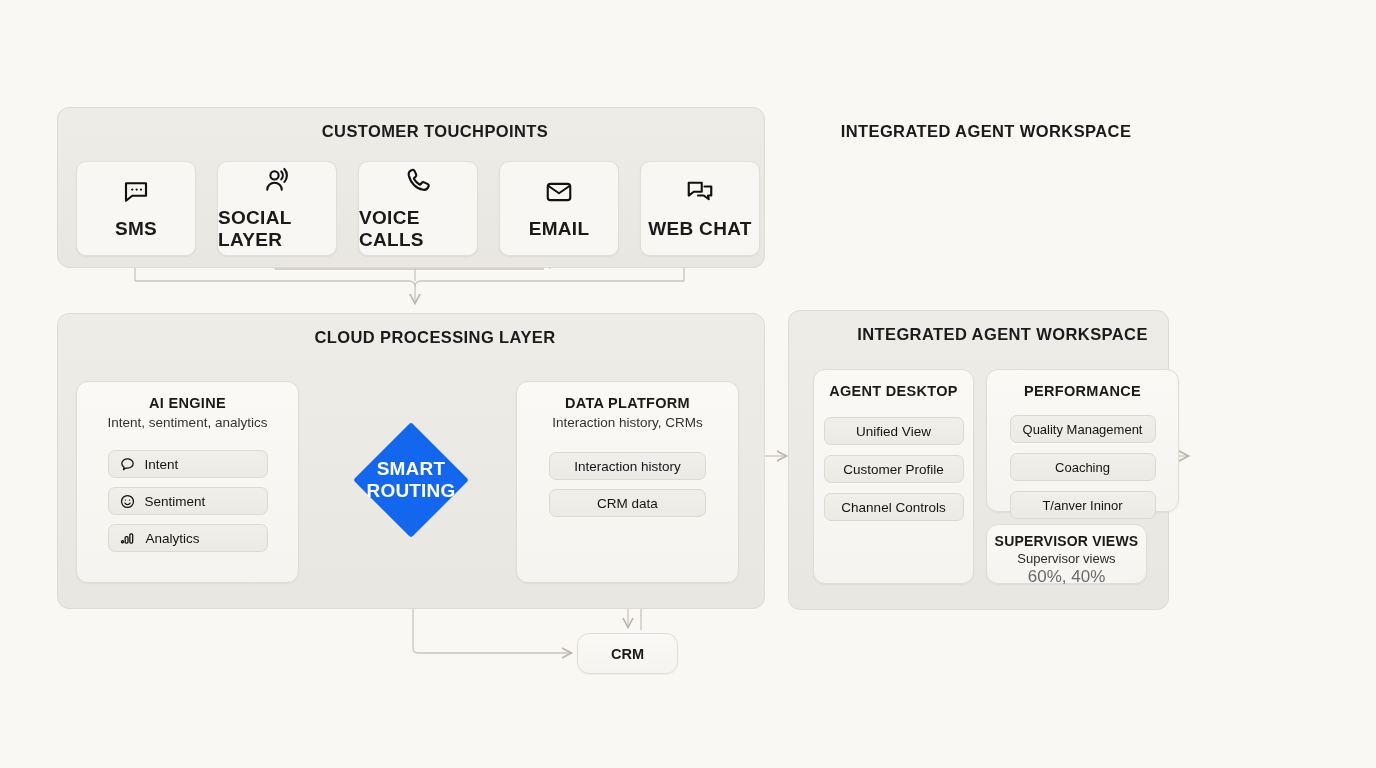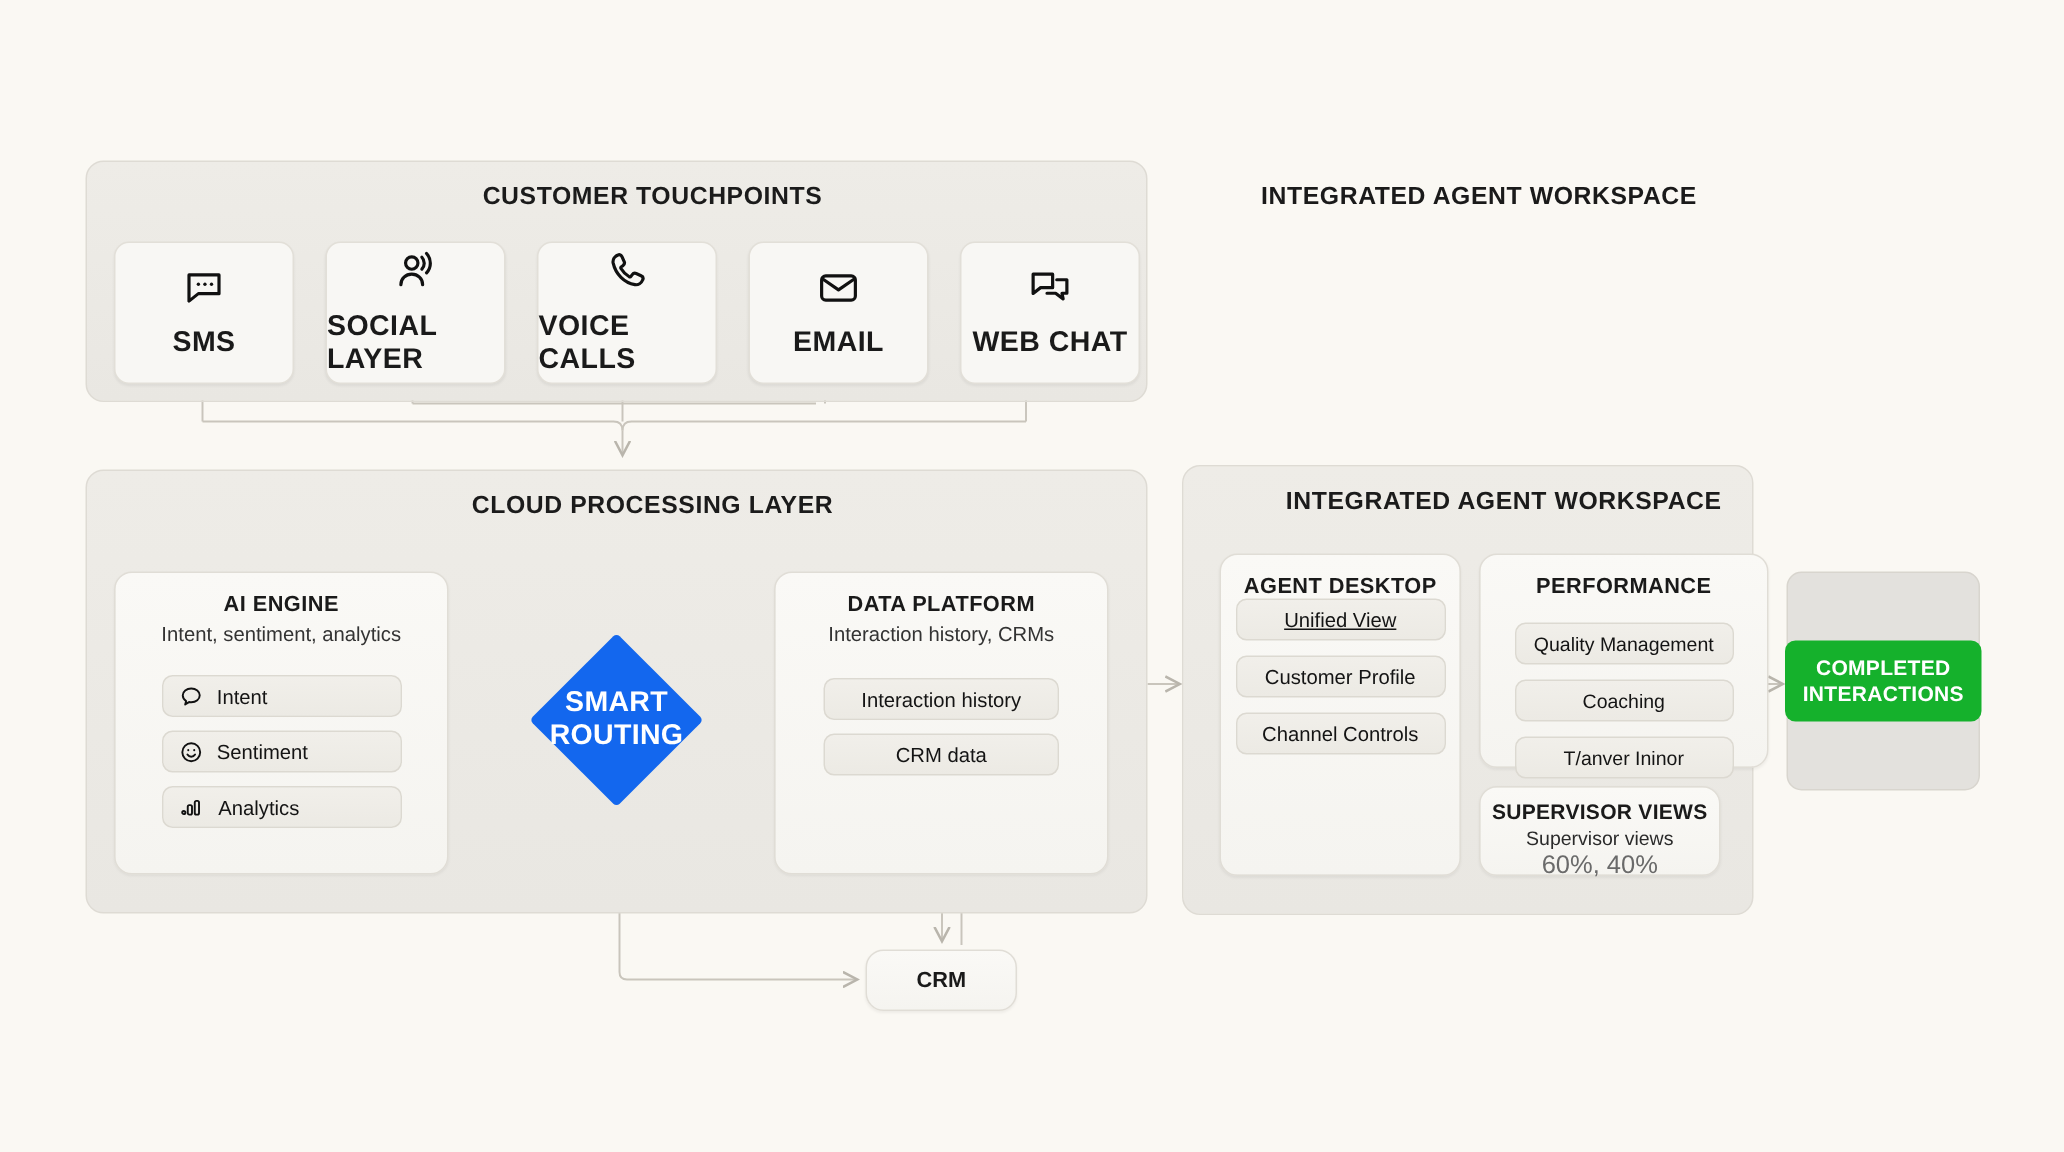--- a/index.html
+++ b/index.html
@@ -320,21 +320,21 @@
 
   <div class="card" id="crm">
     <span>CRM</span>
   </div>
 
   <div class="panel" id="workspace">
     <div class="panel-title">INTEGRATED AGENT WORKSPACE</div>
 
     <div class="card" id="agent-desk">
       <div class="card-title">AGENT DESKTOP</div>
-      <div class="chip centered" style="margin-top:0;text-decoration:underline;">
+      <div class="chip centered" style="margin-top:18px;">
         <span class="chip-txt">Unified View</span>
       </div>
       <div class="chip centered">
         <span class="chip-txt">Customer Profile</span>
       </div>
       <div class="chip centered">
         <span class="chip-txt">Channel Controls</span>
       </div>
     </div>
 
@@ -351,20 +351,14 @@
       </div>
     </div>
 
     <div class="card" id="sup">
       <div class="sup-title">SUPERVISOR VIEWS</div>
       <div class="sup-line">Supervisor views</div>
       <div class="sup-pct">60%, 40%</div>
     </div>
   </div>
 
-  <div id="completed">
-    <div class="badge">
-      <div>COMPLETED</div>
-      <div>INTERACTIONS</div>
-    </div>
-  </div>
 
 </div>
 
 </body></html>

